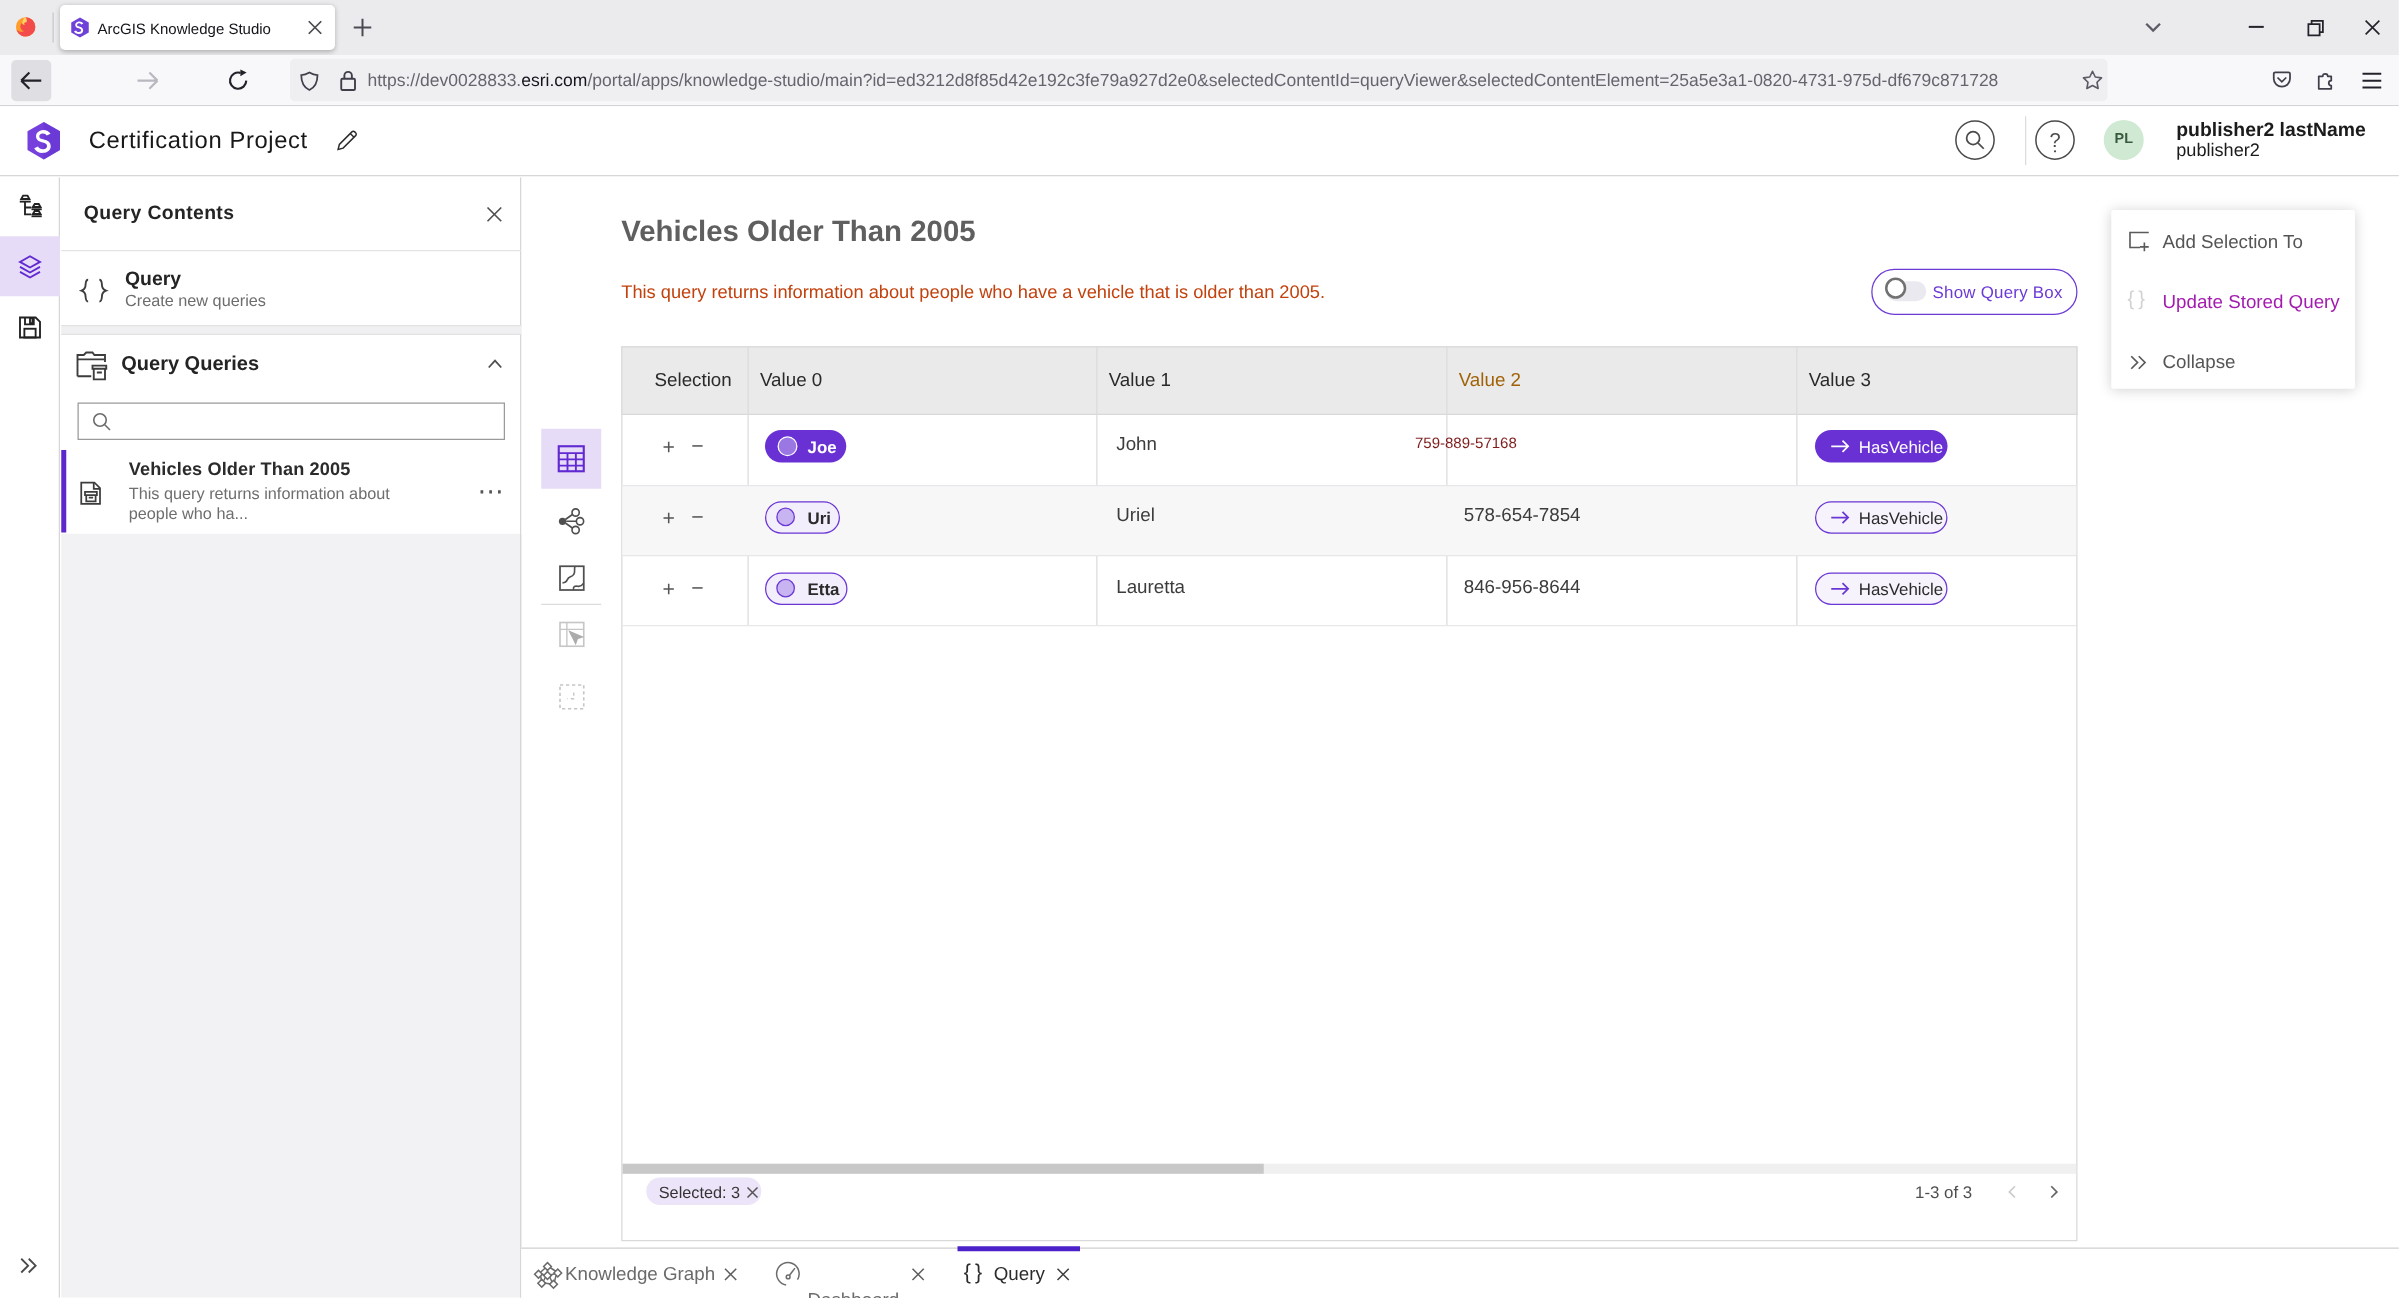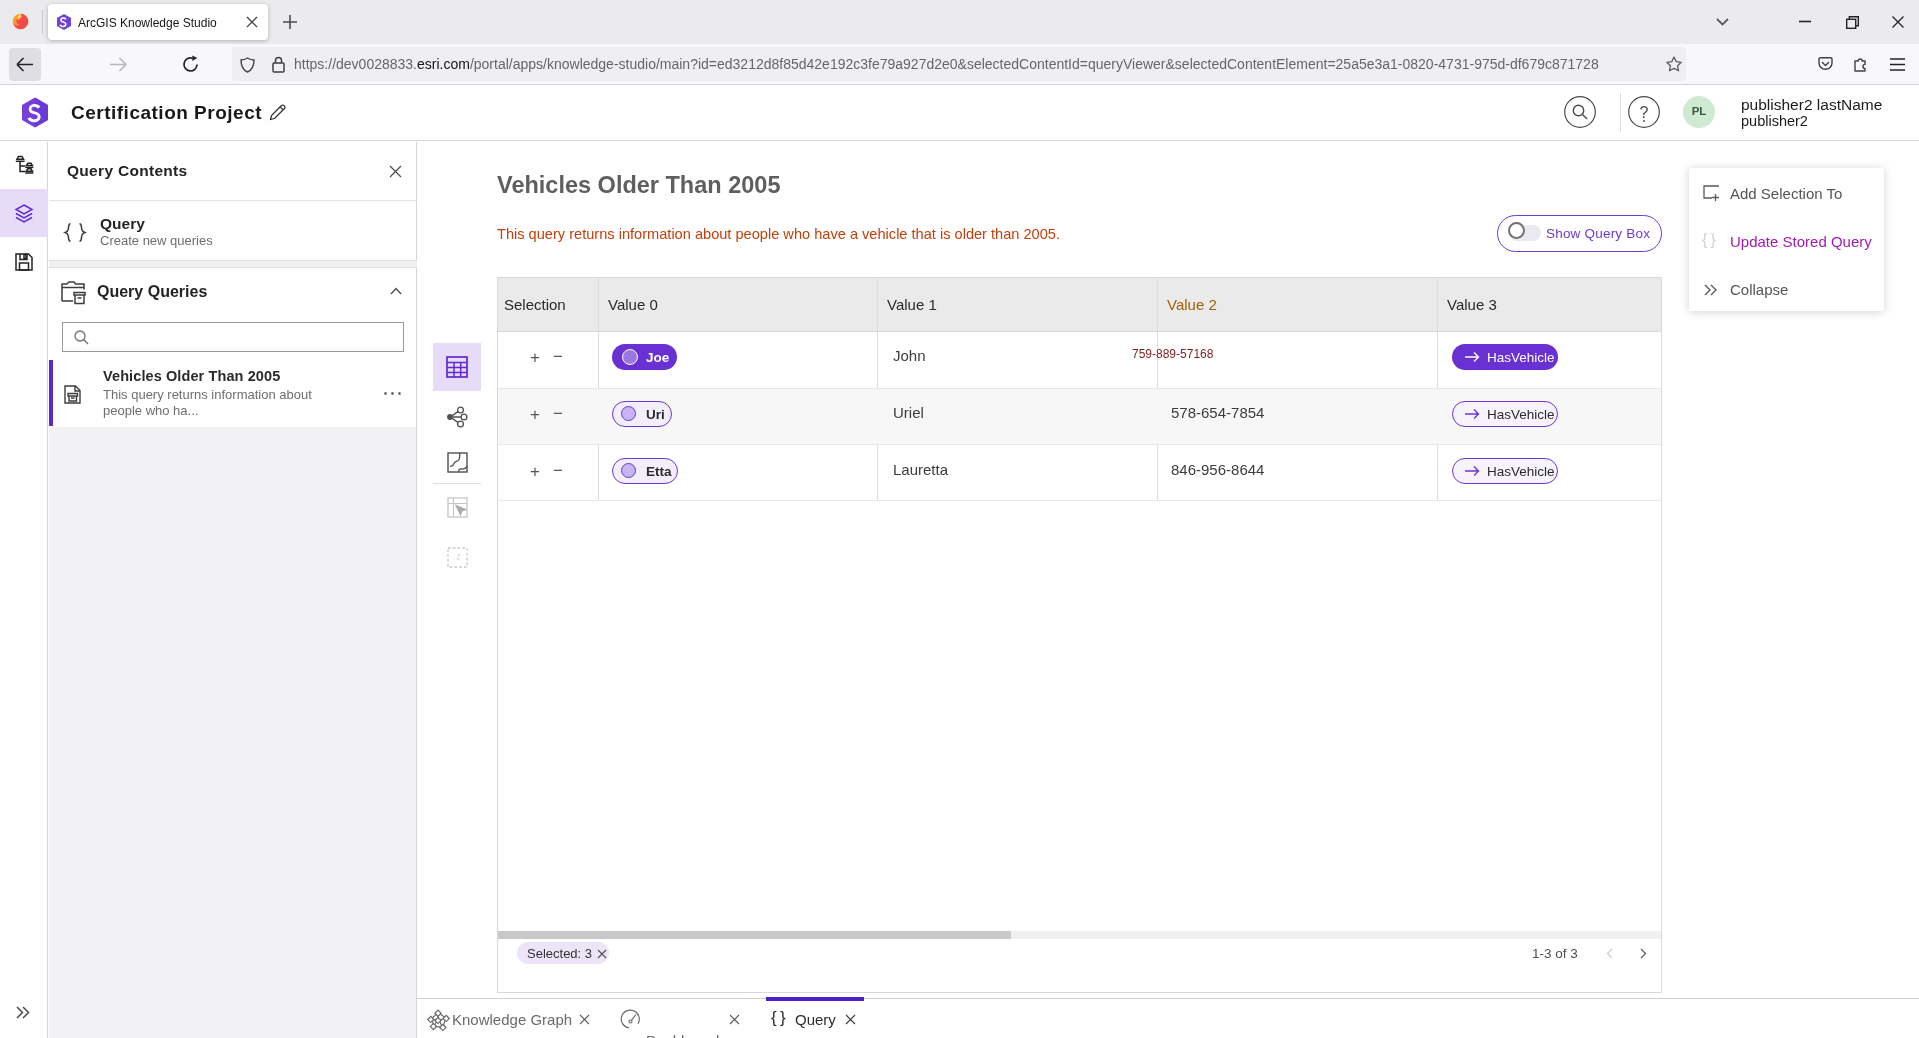--- a/index.html
+++ b/index.html
@@ -78,38 +78,38 @@
 <svg class="a" style="left:1890px;top:58px" width="15" height="13" viewBox="0 0 15 13">
     <path d="M0,1 H15 M0,6.5 H15 M0,12 H15" stroke="#23222a" stroke-width="1.6"></path>
   </svg>
 
 <div class="a" style="left:0;top:85px;width:1919px;height:56px;background:#fff;border-bottom:1px solid #d6d6d6"></div>
 <svg class="a" style="left:21px;top:97px" width="28" height="31" viewBox="0 0 28 31">
 <path d="M14,0.5 L27,8 V23 L14,30.5 L1,23 V8 Z" fill="#7640dc"></path>
 <path d="M14,0.5 L27,8 V23 L14,30.5 Z" fill="#6233cf" opacity=".55"></path>
 <path d="M18.6,7.0 c2.1,1.1 3.3,3.2 2.7,5.8 c-.6,2.5-2.5,3.7-5,4.1 l-2.5,.4 c-1.8,.3-3.1,1-3.3,2.5 c-.2,1.6 1,2.9 3.1,3.3 c1.9,.4 3.9-.2 5-1.9 l3.3,1.9 c-1.9,2.9-5.4,4.1-8.9,3.3 c-3.9-.8-6.4-3.7-5.8-7.2 c.5-2.9 2.9-4.3 6-4.8 l2.5-.4 c1.4-.2 2.5-.8 2.7-2.1 c.2-1.4-.8-2.5-2.5-2.9 c-1.6-.4-3.3,.2-4.1,1.4 l-3.3-1.9 c1.6-2.3 5-3.3 8.1-2.5 c.7,.2 1.4,.5 2,.9 Z" fill="#fff" transform="translate(28,0) scale(-0.88,0.88) translate(1.9,2.3) rotate(-6 14 15)"></path>
 </svg>
-<div class="a" style="left:71px;top:102px;font-size:19px;font-weight:bold;color:#181818;letter-spacing:.5px">Certification Project</div>
+<div class="a" style="left:71px;top:102px;font-size:19px;font-weight:normal;color:#181818;letter-spacing:.5px">Certification Project</div>
 <svg class="a" style="left:268px;top:103px" width="19" height="19" viewBox="0 0 19 19">
     <path d="M2.5,16.5 L3.5,12.5 L13.5,2.5 a1.6,1.6 0 0 1 2.3,0 l0.7,0.7 a1.6,1.6 0 0 1 0,2.3 L6.5,15.5 Z M12.2,3.8 l3,3" stroke="#2b2b2b" stroke-width="1.2" fill="none"></path>
   </svg>
 <svg class="a" style="left:1564px;top:96px" width="32" height="32" viewBox="0 0 32 32">
     <circle cx="16" cy="16" r="15.3" stroke="#4a4a4a" stroke-width="1.2" fill="none"></circle>
     <circle cx="14.5" cy="14.5" r="5.2" stroke="#4a4a4a" stroke-width="1.4" fill="none"></circle>
     <path d="M18.5,18.5 L23,23" stroke="#4a4a4a" stroke-width="1.4"></path>
   </svg>
 <div class="a" style="left:1620px;top:93px;width:1px;height:39px;background:#dcdcdc"></div>
 <svg class="a" style="left:1628px;top:96px" width="32" height="32" viewBox="0 0 32 32">
     <circle cx="16" cy="16" r="15.3" stroke="#4a4a4a" stroke-width="1.2" fill="none"></circle>
     <text x="16" y="21.5" font-size="16" fill="#4a4a4a" text-anchor="middle" font-family="Liberation Sans">?</text>
     <circle cx="16" cy="25" r=".9" fill="#4a4a4a"></circle>
   </svg>
 <div class="a" style="left:1683px;top:96px;width:32px;height:32px;border-radius:50%;background:#cfe9d2"></div>
 <div class="a" style="left:1683px;top:105px;width:32px;text-align:center;font-size:11.5px;font-weight:bold;color:#37593c">PL</div>
-<div class="a" style="left:1741px;top:96px;font-size:15.5px;font-weight:normal;color:#1b1b1b">publisher2 lastName</div>
+<div class="a" style="left:1741px;top:96px;font-size:15.5px;font-weight:bold;color:#1b1b1b">publisher2 lastName</div>
 <div class="a" style="left:1741px;top:113px;font-size:14.5px;color:#1b1b1b">publisher2</div>
 
 <div class="a" style="left:0;top:142px;width:48px;height:896px;background:#fff;border-right:1px solid #d6d6d6"></div>
 <svg class="a" style="left:14px;top:155px" width="20" height="20" viewBox="0 0 20 20" fill="none" stroke="#222" stroke-width="1.5">
 <path d="M3,4.2 L4.5,1.5 H8 L9.5,4.2 Z"></path>
     <path d="M1.8,6.3 H10.6"></path>
 <path d="M6,6.3 V11 H11 M6,11 V16.5 H11"></path>
 <path d="M12.3,10.6 L13.8,8.2 H17 L18.4,10.6 Z"></path>
     <path d="M11.2,12.4 H19.4"></path>
 <path d="M12.3,16.2 L13.8,13.8 H17 L18.4,16.2 Z"></path>
@@ -200,21 +200,21 @@
 <div class="a" style="left:497px;top:172px;font-size:23.5px;font-weight:bold;color:#5f5f5f">Vehicles Older Than 2005</div>
 <div class="a" style="left:497px;top:226px;font-size:14.6px;color:#c2410c">This query returns information about people who have a vehicle that is older than 2005.</div>
 
 <div class="a" style="left:1497px;top:215px;width:165px;height:37px;border:1.5px solid #6c3ad6;border-radius:19px;background:#fff"></div>
 <div class="a" style="left:1509px;top:225px;width:32px;height:16px;background:#e9e9ef;border-radius:8px"></div>
 <div class="a" style="left:1508px;top:222px;width:17px;height:17px;background:#fff;border:2.6px solid #717171;border-radius:50%"></div>
 <div class="a" style="left:1546px;top:226px;font-size:13.5px;color:#6c3ad6;letter-spacing:.2px">Show Query Box</div>
 
 <div class="a" style="left:497px;top:277px;width:1165px;height:716px;border:1px solid #d9d9db;background:#fff"></div>
 <div class="a" style="left:497px;top:277px;width:1165px;height:55px;background:#eaeaeb;border:1px solid #d9d9db"></div>
-<div class="a" style="left:504px;top:296px;width:101px;text-align:left;font-size:15px;color:#2a2a2a">Selection</div>
+<div class="a" style="left:504px;top:296px;width:101px;text-align:center;font-size:15px;color:#2a2a2a">Selection</div>
 <div class="a" style="left:608px;top:296px;font-size:15px;color:#2a2a2a">Value 0</div>
 <div class="a" style="left:887px;top:296px;font-size:15px;color:#2a2a2a">Value 1</div>
 <div class="a" style="left:1167px;top:296px;font-size:15px;color:#a16207">Value 2</div>
 <div class="a" style="left:1447px;top:296px;font-size:15px;color:#2a2a2a">Value 3</div>
 
 <div class="a" style="left:598px;top:277px;width:1px;height:223px;background:#dcdcde"></div>
 <div class="a" style="left:877px;top:277px;width:1px;height:223px;background:#dcdcde"></div>
 <div class="a" style="left:1157px;top:277px;width:1px;height:223px;background:#dcdcde"></div>
 <div class="a" style="left:1437px;top:277px;width:1px;height:223px;background:#dcdcde"></div>
 

